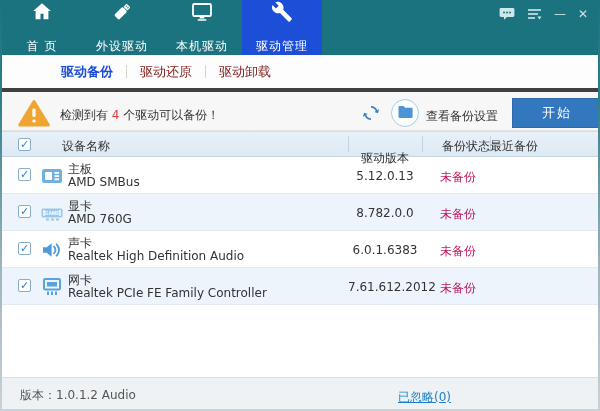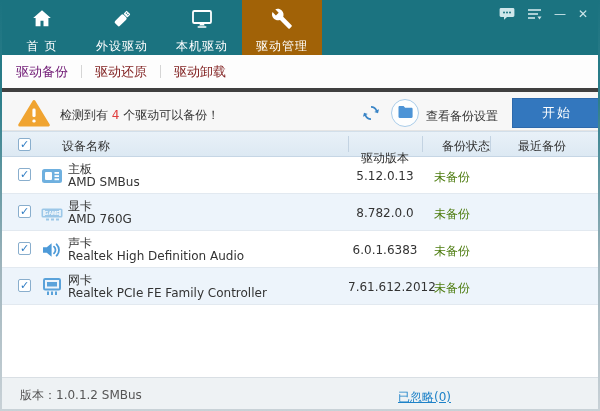--- a/index.html
+++ b/index.html
@@ -5,31 +5,31 @@
   * { margin:0; padding:0; box-sizing:border-box; }
   body { font-family:"DejaVu Sans","Liberation Sans",sans-serif; background:#888; }
   .window { width:600px; height:411px; position:relative;
     background:linear-gradient(180deg,#1b7380 0%,#2e7f8b 25%,#9fb4bc 65%,#c9d2d7 100%);
     padding:0 2px 2px; }
   .inner { width:596px; height:409px; background:#fff; position:relative; overflow:hidden; }
 
   
   .navbar { height:55px; background:#1b7380; display:flex; position:relative; }
   .nav-tab { width:80px; height:55px; display:flex; flex-direction:column; align-items:center;
-    justify-content:flex-end; gap:3px; cursor:pointer; }
-  .nav-tab.active { background:#a16207; }
+    justify-content:space-between; gap:3px; cursor:pointer; }
+  .nav-tab.active { background:#1d4ed8; }
   .nav-tab .lbl { color:#fff; font-size:12px; letter-spacing:1px; }
   .win-controls { position:absolute; right:10px; top:7px; display:flex; gap:12px; align-items:center; }
   .win-btn { color:#cfe6ea; font-size:12px; line-height:14px; cursor:pointer; display:flex; align-items:center; }
 
   
   .subtabs { height:33px; background:#fdfdfd; display:flex; align-items:center; padding-left:12px; }
   .subtab { font-size:13px; color:#7f1d1d; padding:0 13px; cursor:pointer; }
   .subtab:first-child { padding-left:2px; }
-  .subtab.active { color:#701a75; font-weight:normal; }
+  .subtab.active { color:#1d4ed8; font-weight:bold;margin-left:45px; }
   .subtab-divider { width:1px; height:13px; background:#d5d5d5; }
 
   
   .notice { height:43px; background:#f7f7f7; border-top:4px solid #404040;
     border-bottom:1px solid #e4e4e4; position:relative; }
   .warn-tri { position:absolute; left:16px; top:7px; }
   .notice-text { position:absolute; left:58px; top:15px; font-size:12px; color:#333; }
   .notice-text .cnt { color:#e03c3c; }
   .refresh-btn { position:absolute; left:360px; top:12px; width:18px; height:18px; cursor:pointer; }
   .folder-btn { position:absolute; left:389px; top:7px; width:28px; height:28px; border-radius:50%;
@@ -39,28 +39,28 @@
     border:1px solid #2d69ac; color:#fff; font-size:13px; letter-spacing:2px; cursor:pointer;
     font-family:Liberation Serif, serif; }
 
   
   .thead { height:26px; background:linear-gradient(#e9f1f8,#dde9f3); border-top:1px solid #d2dfea;
     border-bottom:1px solid #c6d6e5; position:relative; font-size:12px; color:#333; }
   .thead .sep { position:absolute; top:4px; bottom:4px; width:1px; background:#c3d3e2; }
   .col-dev   { position:absolute; left:60px;  width:240px; top:6px; }
   .col-ver   { position:absolute; left:346px; width:74px;  text-align:center; top:6px;margin-top:12px; }
   .col-stat  { position:absolute; left:420px; width:68px;  text-align:right; top:6px; }
-  .col-last  { position:absolute; left:488px; width:104px; text-align:center; top:6px; }
+  .col-last  { position:absolute; left:488px; width:104px; text-align:left; top:6px; }
 
   .trow { height:37px; position:relative; border-bottom:1px solid #e2e9f0; font-size:12px; color:#333; }
   .trow.alt { background:#edf4fb; }
   .trow .cat { position:absolute; left:66px; top:4px; }
   .trow .dev { position:absolute; left:66px; bottom:4px; }
   .trow .ver { position:absolute; left:346px; width:74px; text-align:center; top:12px; }
-  .trow .stat { position:absolute; left:400px; width:68px; text-align:right; top:12px; color:#4d7c0f; }
+  .trow .stat { position:absolute; left:422px; width:68px; text-align:center; top:12px; color:#be185d; }
   .trow .last { position:absolute; left:488px; width:104px; text-align:center; top:12px; }
   .dev-icon { position:absolute; left:38px; top:7px; }
 
   .checkbox { width:13px; height:13px; background:#fff; border:1px solid #89aecd; border-radius:2px;
     font-size:11px; line-height:11px; text-align:center; color:#2f7cc3; font-weight:bold; cursor:pointer; }
   .thead .checkbox { position:absolute; left:16px; top:6px; }
   .trow .checkbox { position:absolute; left:16px; top:11px; }
 
   
   .footer { position:absolute; left:0; bottom:0; width:100%; height:32px; background:#eef2f4;
@@ -253,18 +253,18 @@
           </svg>
       </span>
       <span class="cat">网卡</span>
       <span class="dev">Realtek PCIe FE Family Controller</span>
       <span class="ver">7.61.612.2012</span>
       <span class="stat">未备份</span>
       <span class="last"></span>
     </div>
 
     <div class="footer">
-      <span class="ver-lbl">版本：1.0.1.2 SMBus</span>
+      <span class="ver-lbl">版本：1.0.1.2 Audio</span>
       <span class="ignored">已忽略(0)</span>
     </div>
 
   </div>
 </div>
 
 </body></html>

